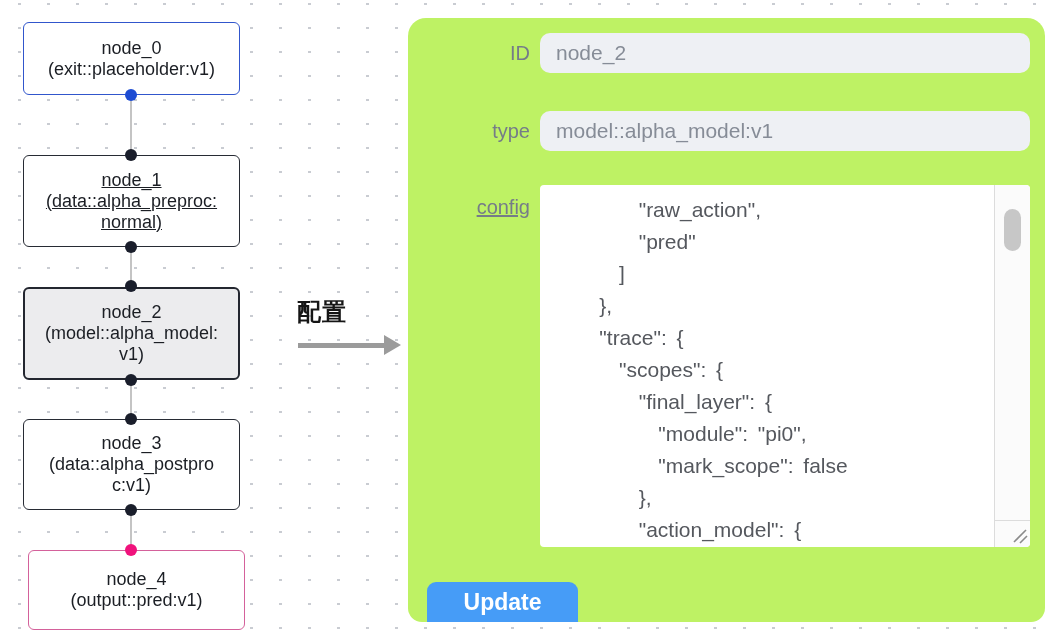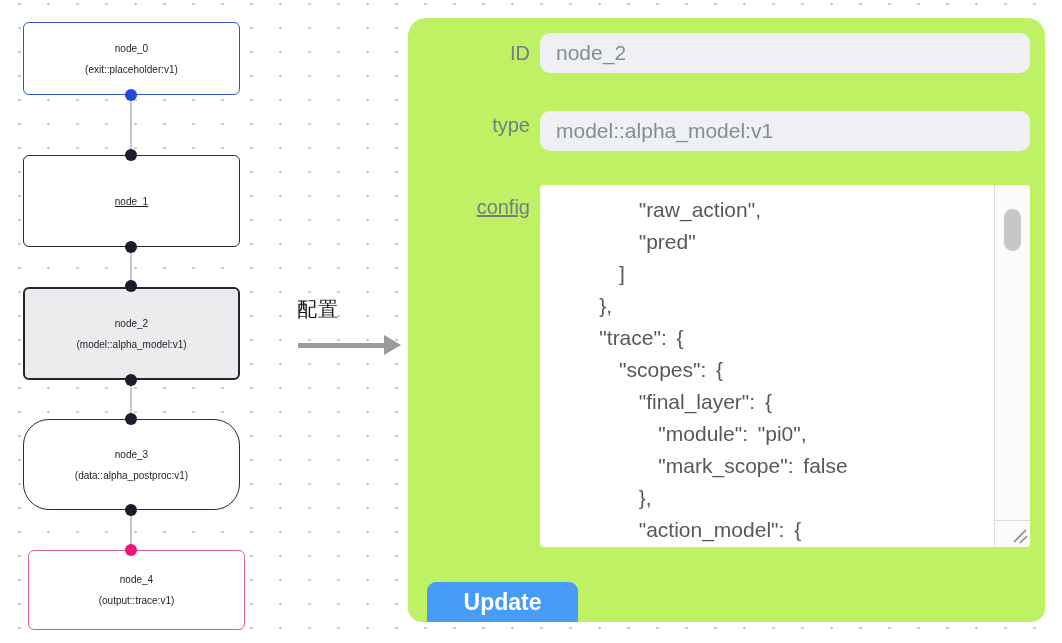--- a/index.html
+++ b/index.html
@@ -19,30 +19,30 @@
     position: absolute;
     width: 217px;
     background: #ffffff;
     border: 1.5px solid #272b34;
     border-radius: 6px;
     display: flex;
     flex-direction: column;
     align-items: center;
     justify-content: center;
     text-align: center;
-    font-size: 10px;
+    font-size: 18px;
     line-height: 21px;
     color: #1b1e24;
     padding: 4px 18px;
   }
   .node .node-type { word-break: break-all; }
   #node0 { left: 23px; top: 22px;  height: 73px; border-color: #3156cc; }
   #node1 { left: 23px; top: 155px; height: 92px; text-decoration: underline; }
   #node2 { left: 23px; top: 287px; height: 93px; background: #ececee; border-width: 2px; border-color: #23262f; }
-  #node3 { left: 23px; top: 419px; height: 91px; border-radius: 26px; }
+  #node3 { left: 23px; top: 419px; height: 91px; }
   #node4 { left: 28px; top: 550px; height: 80px; border-color: #d4619b; }
 
   .edge {
     position: absolute;
     left: 130px;
     width: 2px;
     background: #c4c4c4;
   }
   #edge0 { top: 95px;  height: 60px; }
   #edge1 { top: 247px; height: 39px; }
@@ -64,22 +64,22 @@
   #h-n2-out { top: 374px; }
   #h-n3-in  { top: 413px; }
   #h-n3-out { top: 504px; }
   #h-n4-in  { top: 544px; background: #f0127c; }
 
   
   .arrow-caption {
     position: absolute;
     left: 297px;
     top: 296px;
-    font-size: 20px;
-    font-weight: 400;
+    font-size: 24px;
+    font-weight: 700;
     color: #151515;
     letter-spacing: 1px;
   }
   .arrow-shaft {
     position: absolute;
     left: 298px;
     top: 343px;
     width: 87px;
     height: 5px;
     background: #9b9b9b;
@@ -107,21 +107,21 @@
   }
   .field-label {
     position: absolute;
     left: 0;
     width: 122px;
     text-align: right;
     font-size: 20px;
     color: #757c88;
   }
   #label-id     { top: 24px; }
-  #label-type   { top: 96px; }
+  #label-type   { top: 102px; }
   #label-config { top: 178px; text-decoration: underline; }
 
   .text-input {
     position: absolute;
     left: 132px;
     width: 490px;
     height: 40px;
     background: #eef0f4;
     border: none;
     outline: none;
@@ -213,32 +213,33 @@
 <div class="edge" id="edge1"></div>
 <div class="edge" id="edge2"></div>
 <div class="edge" id="edge3"></div>
 
 <div class="node" id="node0">
   <span class="node-name">node_0</span>
   <span class="node-type">(exit::placeholder:v1)</span>
 </div>
 <div class="node" id="node1">
   <span class="node-name">node_1</span>
+  <span class="node-type">(data::alpha_preproc:normal)</span>
 </div>
 <div class="node" id="node2">
   <span class="node-name">node_2</span>
   <span class="node-type">(model::alpha_model:v1)</span>
 </div>
 <div class="node" id="node3">
   <span class="node-name">node_3</span>
   <span class="node-type">(data::alpha_postproc:v1)</span>
 </div>
 <div class="node" id="node4">
   <span class="node-name">node_4</span>
-  <span class="node-type">(output::trace:v1)</span>
+  <span class="node-type">(output::pred:v1)</span>
 </div>
 
 <div class="handle" id="h-n0-out"></div>
 <div class="handle" id="h-n1-in"></div>
 <div class="handle" id="h-n1-out"></div>
 <div class="handle" id="h-n2-in"></div>
 <div class="handle" id="h-n2-out"></div>
 <div class="handle" id="h-n3-in"></div>
 <div class="handle" id="h-n3-out"></div>
 <div class="handle" id="h-n4-in"></div>

